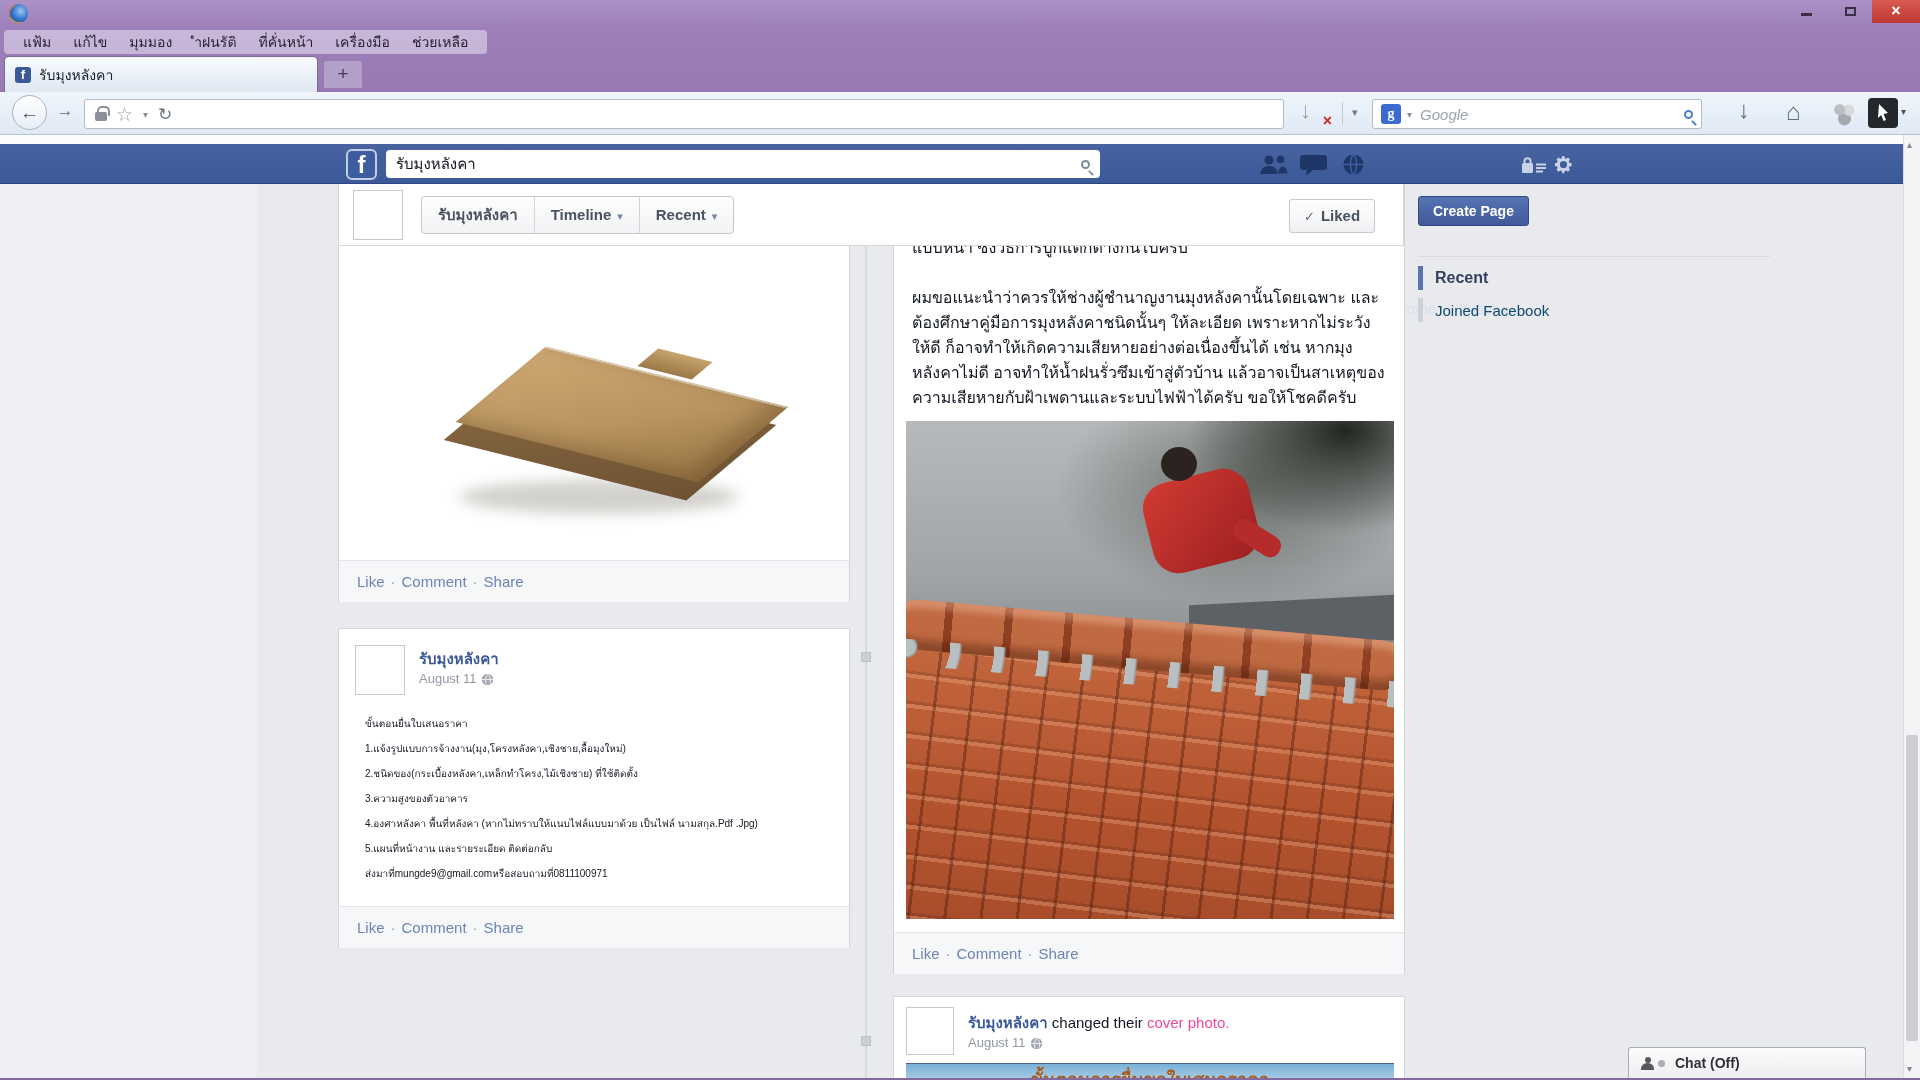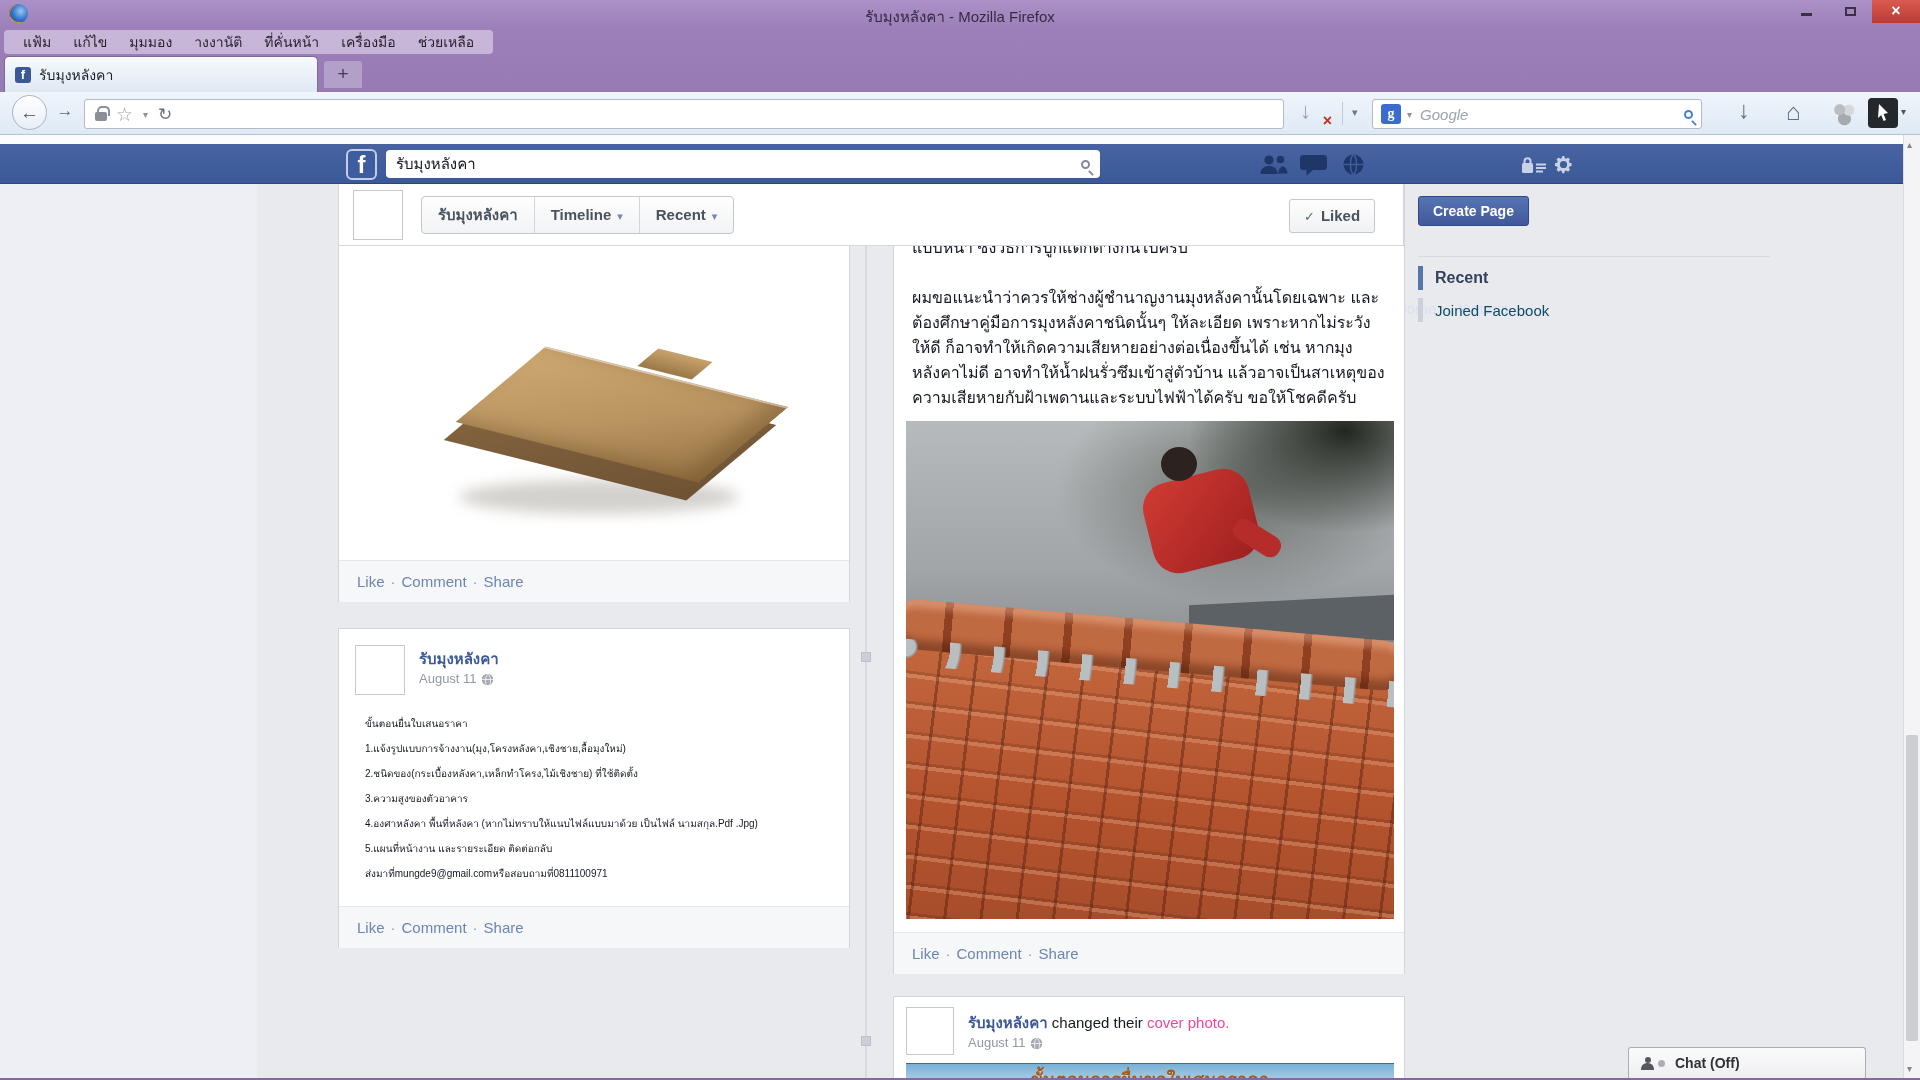--- a/index.html
+++ b/index.html
@@ -194,31 +194,30 @@
   .scroll-arrow { position:absolute; left:3px; font-size:10px; color:#84878c; }
   .bottom-edge { left:0; top:1078px; width:1920px; height:2px; background:#84699f; }
   a { text-decoration:none; }
 </style>
 </head>
 <body>
 
 <div class="abs chrome-top">
   <div class="abs titlebar">
     <div class="fx-logo"></div>
-    <div class="abs win-title">รับมุงหลังคา - Mozilla Firefox</div>
     <div class="abs win-btn wb-min"><span class="bar-icon"></span></div>
     <div class="abs win-btn wb-max"><span class="sq-icon"></span></div>
     <div class="abs win-btn wb-close"><span>×</span></div>
   </div>
   <div class="abs menubar">
     <div class="menu-pill">
       <span class="menu-item">แฟ้ม</span>
       <span class="menu-item">แก้ไข</span>
       <span class="menu-item">มุมมอง</span>
-      <span class="menu-item">างงานัติ</span>
+      <span class="menu-item">ำฝนรัติ</span>
       <span class="menu-item">ที่คั่นหน้า</span>
       <span class="menu-item">เครื่องมือ</span>
       <span class="menu-item">ช่วยเหลือ</span>
     </div>
   </div>
   <div class="abs tabbar">
     <div class="tab">
       <span class="tab-fav">f</span>
       <span class="tab-title">รับมุงหลังคา</span>
     </div>

